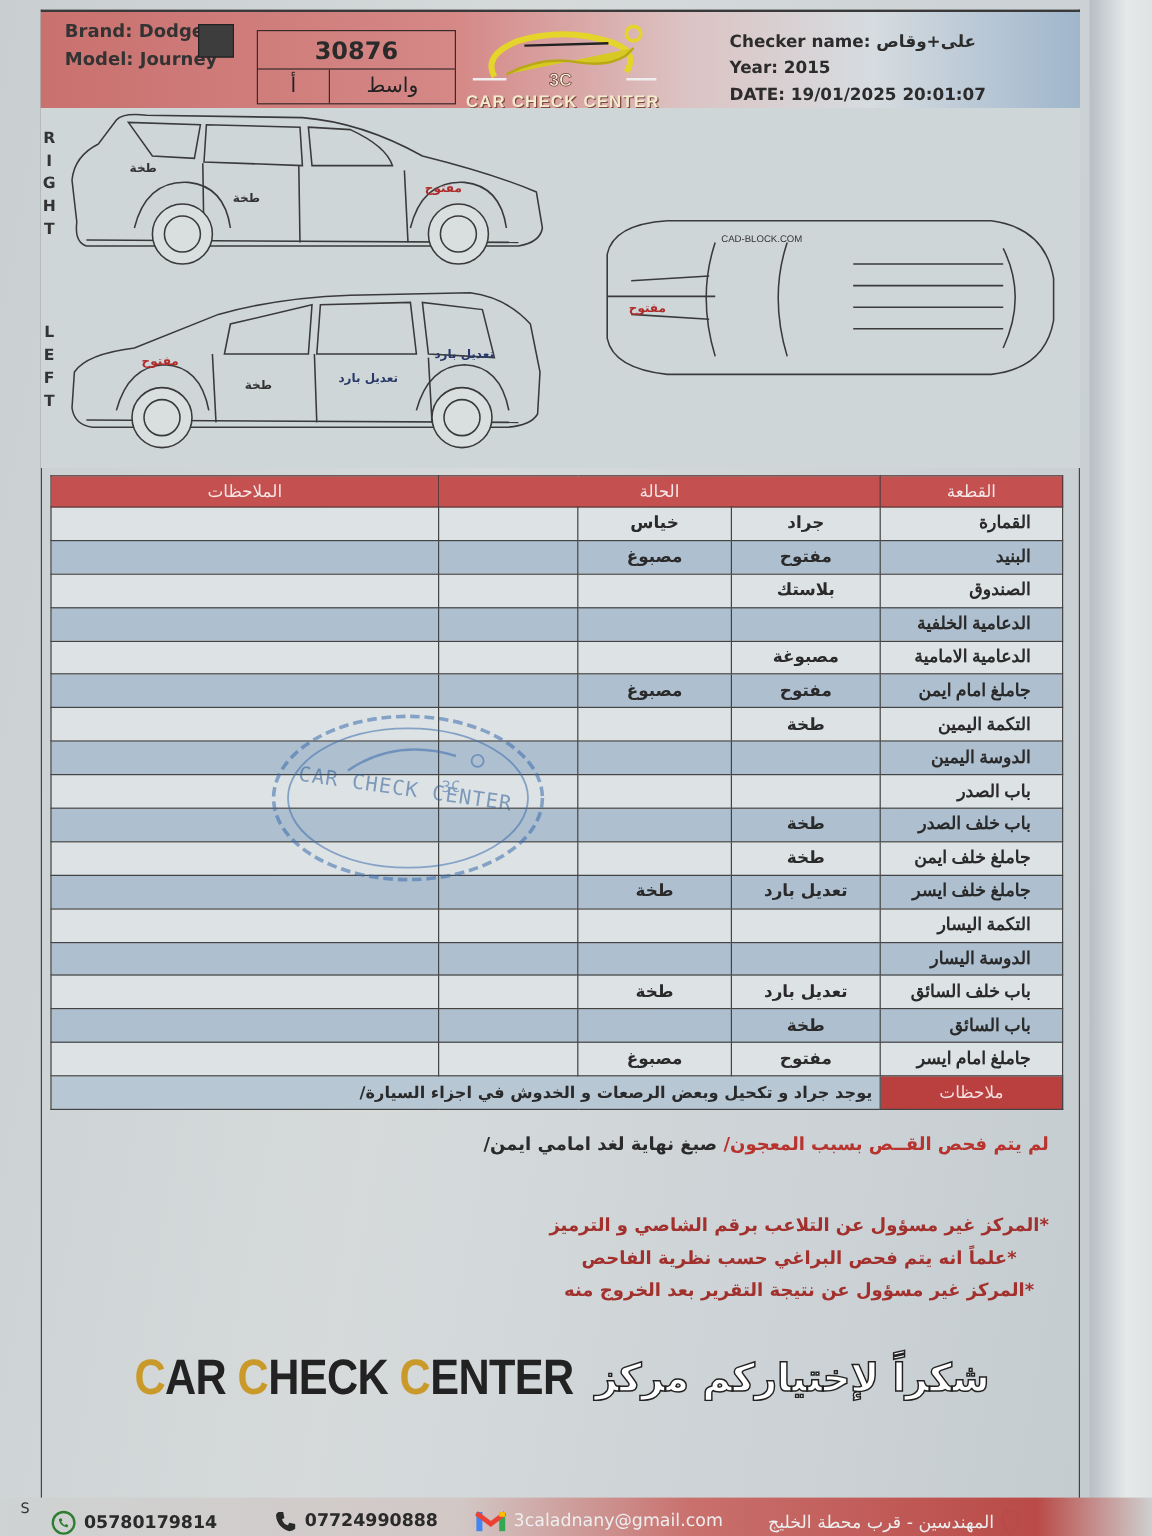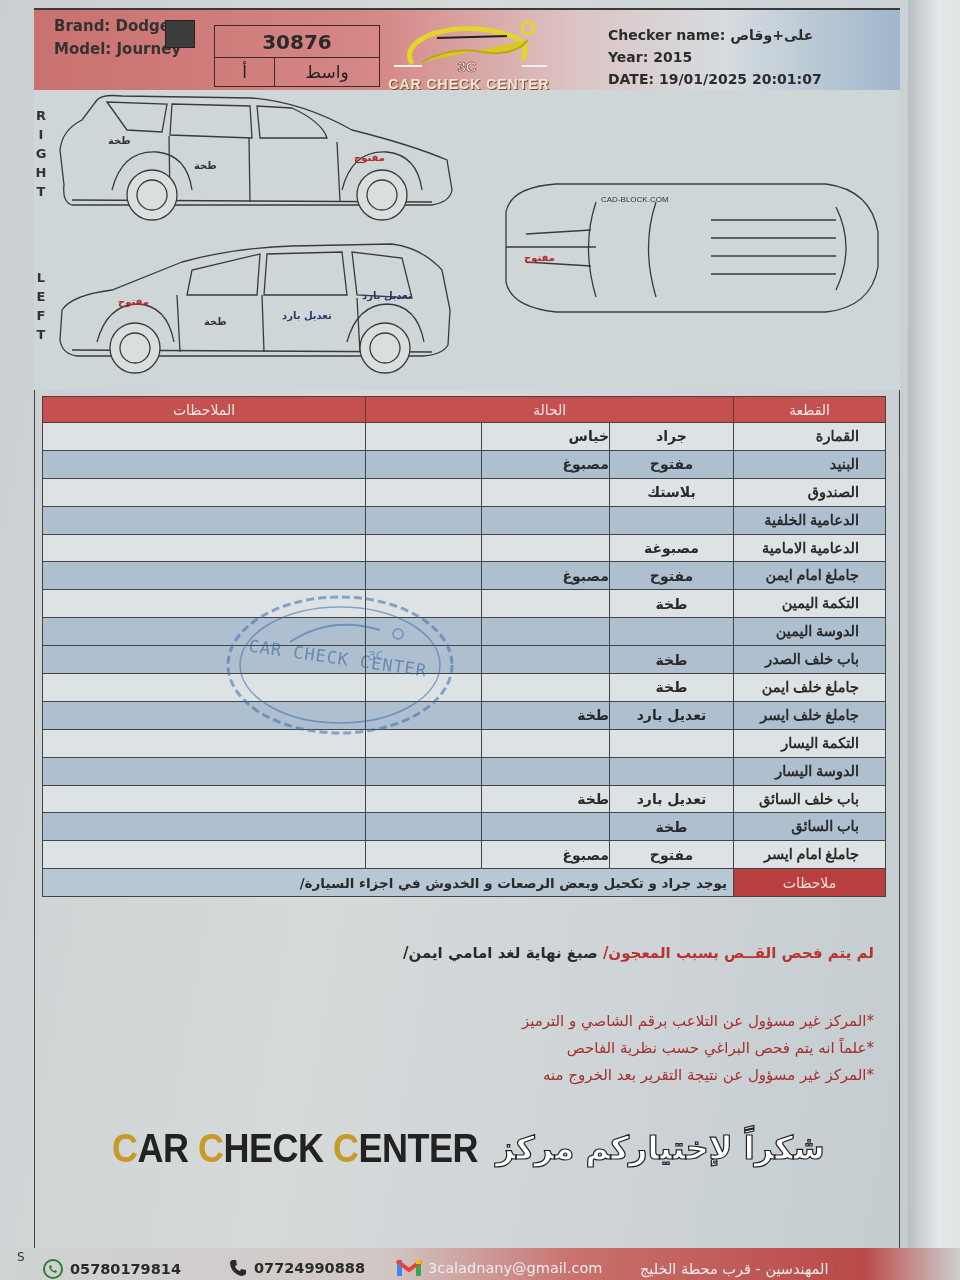--- a/index.html
+++ b/index.html
@@ -47,36 +47,36 @@
   .car-label.dark { color: #333; }
   .car-label.blue { color: #2a3a6a; }
 
   
   .table-wrap { position: absolute; left: 42px; top: 396px; width: 844px; }
   table { border-collapse: collapse; width: 100%; direction: rtl; }
   th { background: #c4514f; color: #f6e6e6; font-weight: normal; font-size: 14px; height: 26px; border: 1px solid #5a3a3a; }
   td { height: 27.9px; border: 1px solid #444; font-size: 14px; font-weight: bold; color: #2a2a2a; text-align: center; }
   td.part { text-align: right; padding-right: 26px; font-size: 14.5px; width: 152px; font-family: Liberation Serif, serif; }
   td.c1 { width: 124px; }
-  td.c2 { width: 128px; text-align: right; }
+  td.c2 { width: 128px; }
   td.c3 { width: 116px; }
   tr.alt td { background: #aebfcf; }
   tr.plain td { background: #dde2e4; }
   tr.notes td.nlabel { background: #b9403e; color: #f5e0e0; font-weight: normal; text-align: center; font-size: 14px; }
   tr.notes td.ntext { background: #b8c7d4; text-align: right; padding-right: 6px; font-size: 13.5px; }
 
   
   .stamp { position: absolute; left: 220px; top: 590px; width: 240px; height: 150px; opacity: 0.55; pointer-events: none; }
   .stamp-text { position: absolute; left: 28px; top: 58px; font-family: "DejaVu Sans Mono", monospace; font-size: 17px; color: #2f5f99; transform: rotate(8deg); letter-spacing: 1px; }
 
   
   .remark-main { position: absolute; right: 86px; top: 944px; direction: rtl; font-weight: bold; font-size: 15px; }
   .remark-main .r1 { color: #b8322e; }
   .remark-main .r2 { color: #2a2a2a; margin-left: 35px; }
-  .disclaimers { position: absolute; right: 86px; top: 1008px; direction: rtl; text-align: right; color: #a2302d; font-weight: normal; font-size: 15px; line-height: 27px; }
+  .disclaimers { position: absolute; right: 86px; top: 1008px; direction: rtl; text-align: center; color: #a2302d; font-weight: bold; font-size: 15px; line-height: 27px; }
 
   
   .thanks { position: absolute; left: 112px; top: 1120px; height: 56px; display: flex; align-items: center; gap: 18px; }
   .thanks-en { font-family: "Liberation Sans", sans-serif; font-weight: bold; font-size: 36px; color: #222; letter-spacing: -0.5px; transform: scaleY(1.15); }
   .thanks-en .cap { color: #c99a2a; }
   .thanks-ar { font-size: 32px; color: #fff; -webkit-text-stroke: 1.2px #222; font-weight: bold; direction: rtl; }
 
   
   .footer {
     position: absolute; left: 0; top: 1248px; width: 960px; height: 32px;
@@ -267,20 +267,27 @@
           <td class="c3"></td>
           <td></td>
         </tr>
       <tr class="alt">
           <td class="part">الدوسة اليمين</td>
           <td class="c1"></td>
           <td class="c2"></td>
           <td class="c3"></td>
           <td></td>
         </tr>
+      <tr class="plain">
+          <td class="part">باب الصدر</td>
+          <td class="c1"></td>
+          <td class="c2"></td>
+          <td class="c3"></td>
+          <td></td>
+        </tr>
       <tr class="alt">
           <td class="part">باب خلف الصدر</td>
           <td class="c1">طخة</td>
           <td class="c2"></td>
           <td class="c3"></td>
           <td></td>
         </tr>
       <tr class="plain">
           <td class="part">جاملغ خلف ايمن</td>
           <td class="c1">طخة</td>

